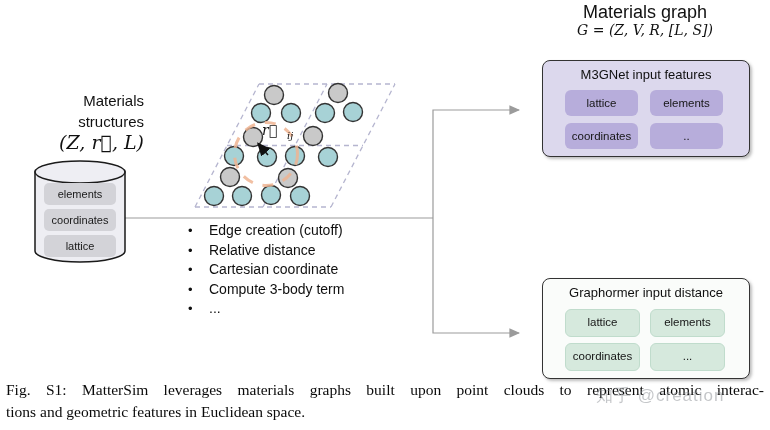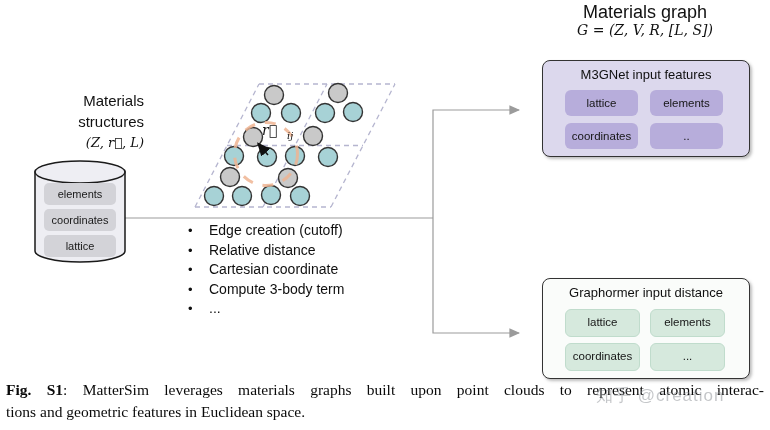--- a/index.html
+++ b/index.html
@@ -6,21 +6,21 @@
   body{
     width:770px;height:430px;position:relative;background:#ffffff;
     font-family:"Liberation Sans", sans-serif;color:var(--ink,#111);
     overflow:hidden;
   }
   .abs{position:absolute;}
   svg{position:absolute;left:0;top:0;}
 
   
   .left-title{left:18px;top:90px;width:126px;text-align:right;font-size:15px;line-height:21px;color:var(--ink);}
-  .math{font-family:"DejaVu Serif", serif;font-style:italic;font-size:13px;}
+  .math{font-family:"DejaVu Serif", serif;font-style:italic;font-size:19px;}
 
   
   .db-chip{left:44px;width:72px;height:22px;border-radius:5px;background:var(--cyl-chip);
     font-size:11px;line-height:22px;text-align:center;color:#1a1a1a;}
 
   
   .ops{left:186px;top:221px;width:240px;}
   .op-row{display:flex;align-items:baseline;font-size:14px;line-height:19.5px;color:#0f0f0f;}
   .op-row .bullet{width:21px;text-align:left;padding-left:2px;}
   .op-row .bullet::before{content:"•";font-size:13px;}
@@ -46,21 +46,21 @@
 
   
   .rij{left:262px;top:122px;font-family:"DejaVu Serif", serif;font-style:italic;font-size:14px;color:#111;}
   .rij sub{font-size:9.5px;margin-left:10px;}
 
   
   .caption{left:6px;top:379px;width:758px;font-family:"Liberation Serif", serif;
     font-size:15.5px;color:#0a0a0a;}
   .cap-l1{text-align:justify;text-align-last:justify;line-height:22px;}
   .cap-l2{line-height:22px;}
-  .figbold{font-weight:bold;}
+  .figbold{font-weight:normal;}
 
   
   .watermark{left:596px;top:384px;font-size:17px;letter-spacing:1px;
     color:var(--watermark,#8b8f94);opacity:.5;z-index:5;}
 </style>
 </head>
 <body>
 
 <svg width="770" height="430" viewBox="0 0 770 430">
   <defs>

